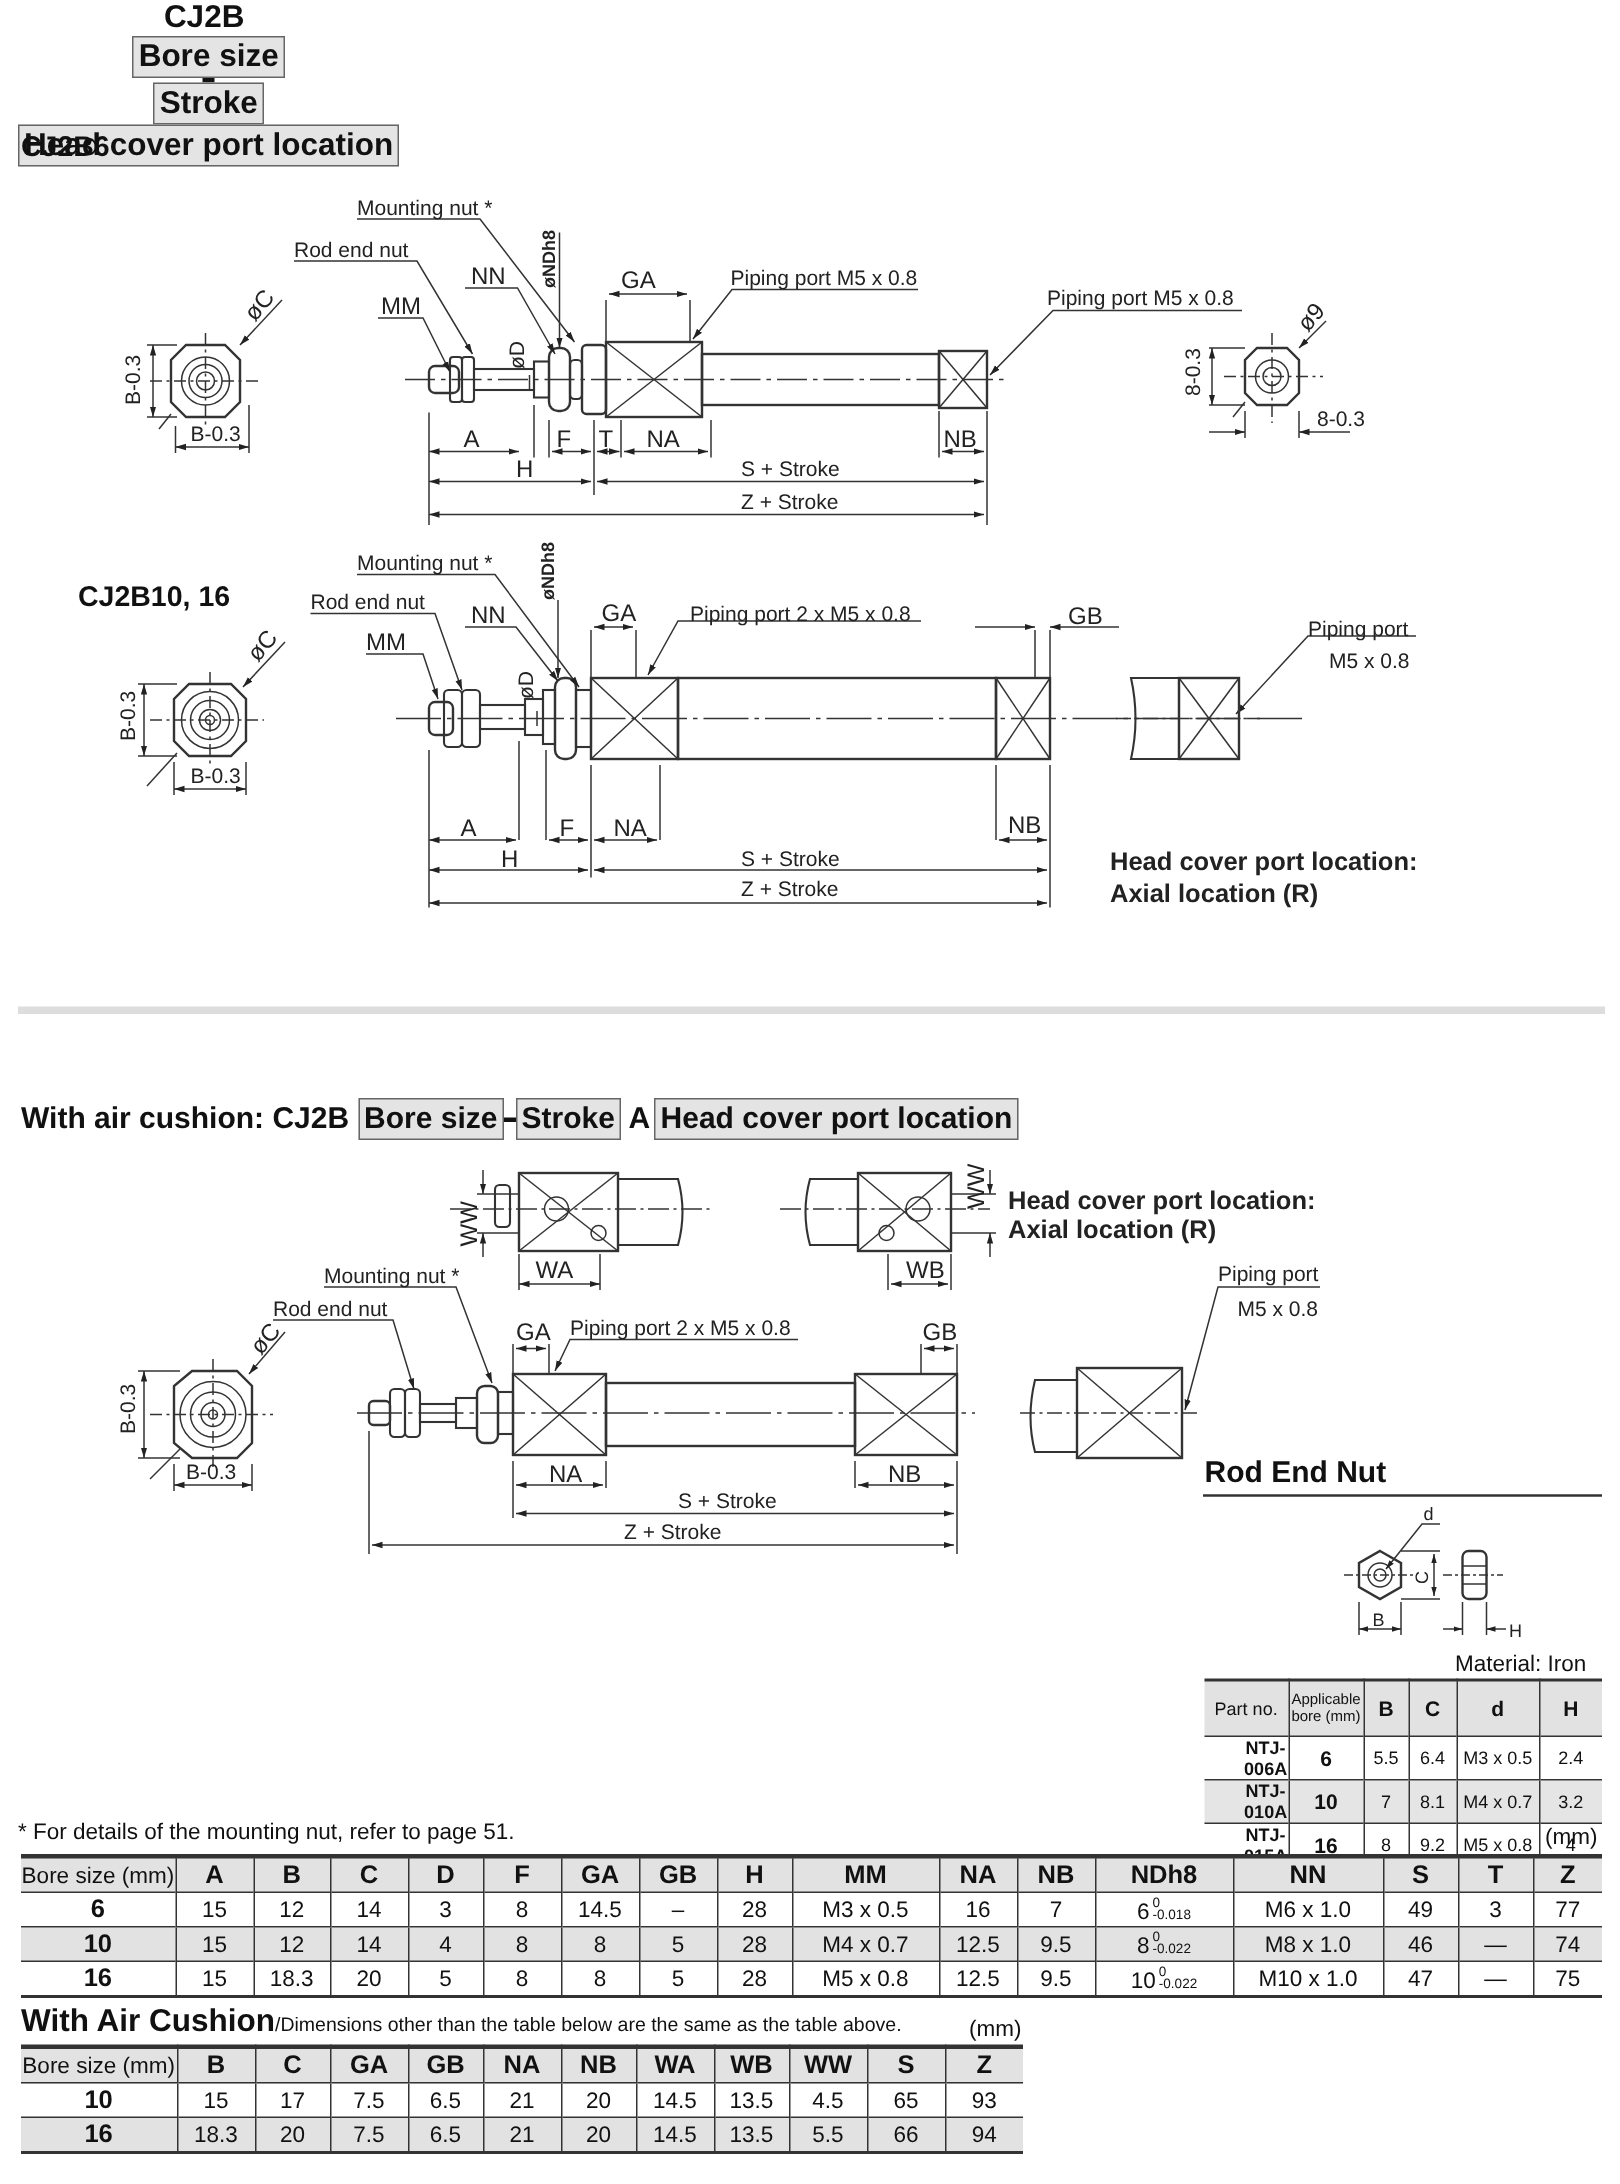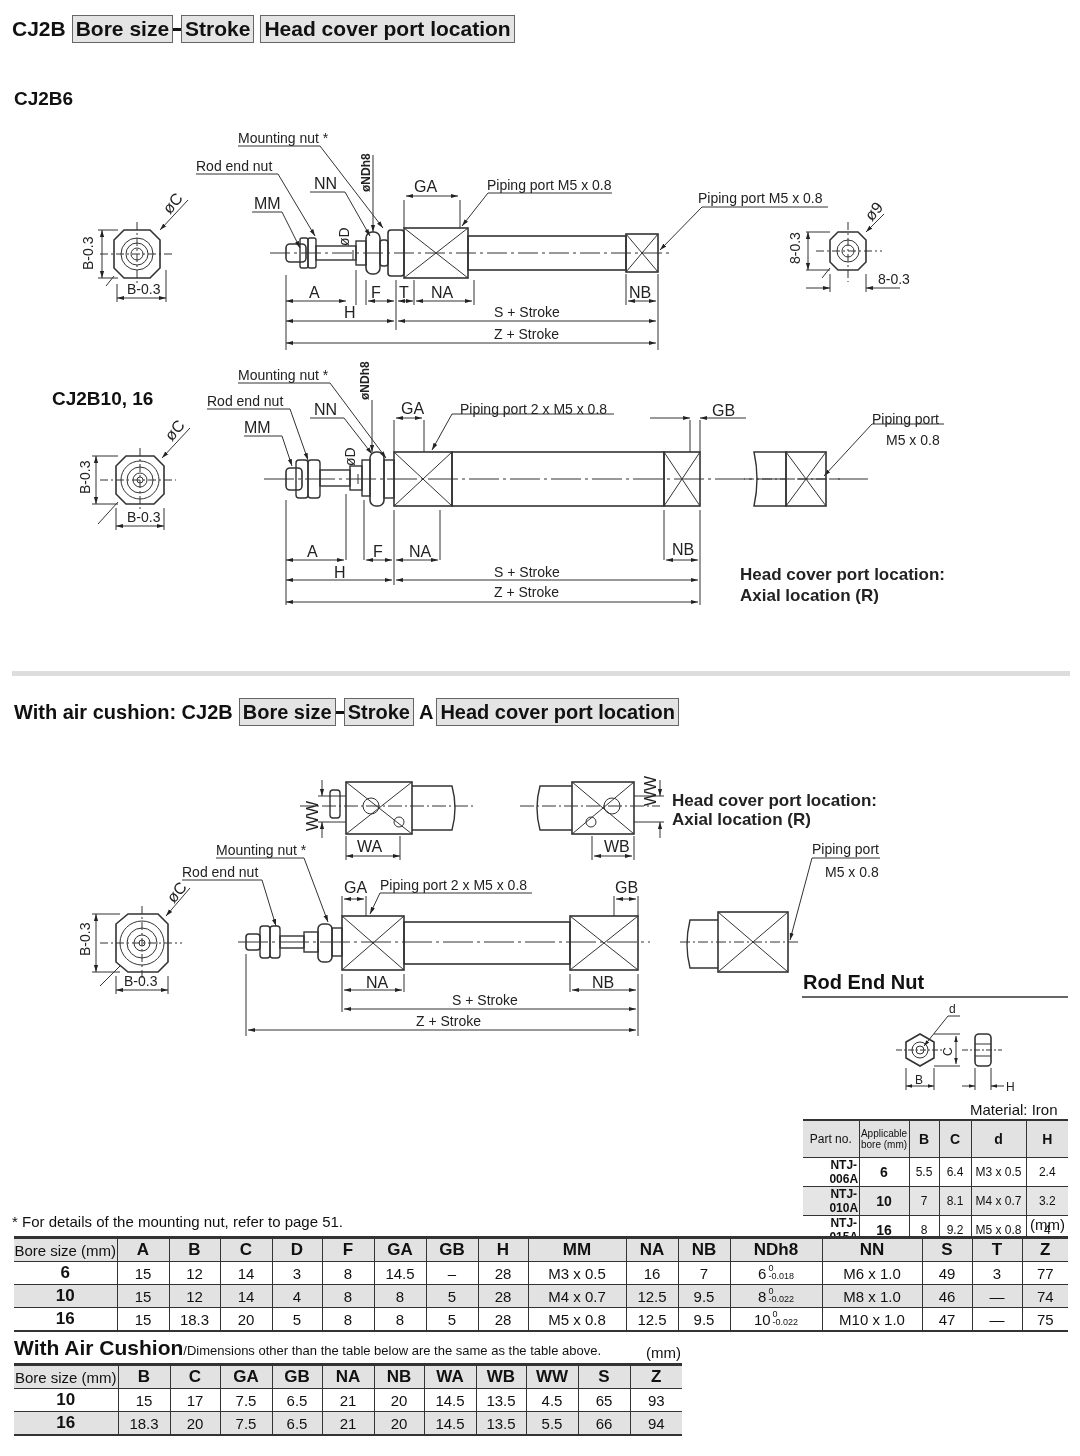--- a/index.html
+++ b/index.html
@@ -34,21 +34,21 @@
   table.nut td{height:17px;}
   table.nut td.pn{font-weight:bold;font-size:12px;padding-left:26px;}
   table.nut td.ab{font-weight:bold;font-size:14px;}
   table.nut tbody tr{border-bottom:1px solid #333;}
   table.nut tbody tr.shade{background:#e5e5e5;}
   table.nut tbody tr:last-child{border-bottom:2px solid #333;}
 </style>
 </head>
 <body>
 
-<div class="abs model-line" style="left:12px;top:15px;">
+<div class="abs model-line" style="left:12px;top:0;flex-direction:column;">
   <span style="margin-right:6px;">CJ2B</span>
   <span class="box">Bore size</span>
   <span class="dash"></span>
   <span class="box">Stroke</span>
   <span style="width:6px;display:inline-block"></span>
   <span class="box">Head cover port location</span>
 </div>
 
 <div class="abs section-title" style="left:14px;top:88px;">CJ2B6</div>
 
@@ -272,21 +272,21 @@
     <text class="lblb" x="334" y="578">H</text>
     <text class="lbl" x="494" y="577">S + Stroke</text>
     <text class="lbl" x="494" y="597">Z + Stroke</text>
     <text x="740" y="580" style="font-size:17px;font-weight:bold">Head cover port location:</text>
     <text x="740" y="601" style="font-size:17px;font-weight:bold">Axial location (R)</text>
   </g>
 </svg>
 
 <div class="abs divider" style="left:12px;top:671px;width:1058px;"></div>
 
-<div class="abs model-line" style="left:14px;top:698px;font-size:20px;">
+<div class="abs model-line" style="left:14px;top:732px;font-size:20px;">
   <span style="margin-right:6px;">With air cushion: CJ2B</span>
   <span class="box">Bore size</span>
   <span class="dash"></span>
   <span class="box">Stroke</span>
   <span style="margin:0 3px 0 5px;">A</span>
   <span class="box">Head cover port location</span>
 </div>
 
 <svg class="abs" style="left:0;top:760px;" width="1080" height="290" viewBox="0 760 1080 290">
   <defs>

